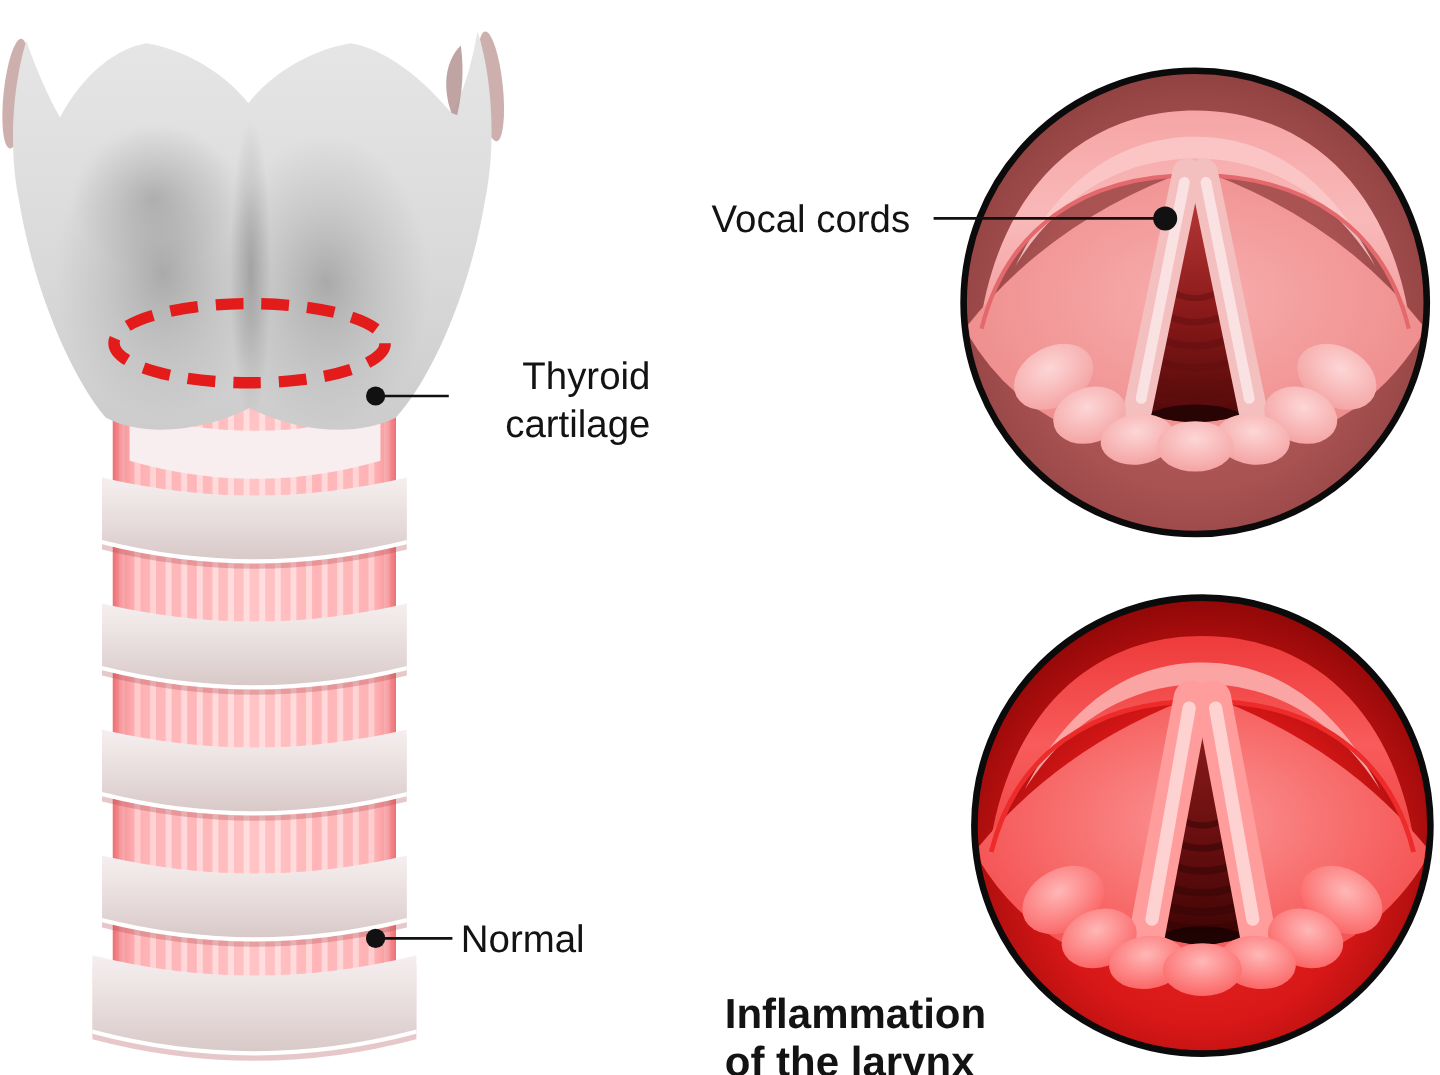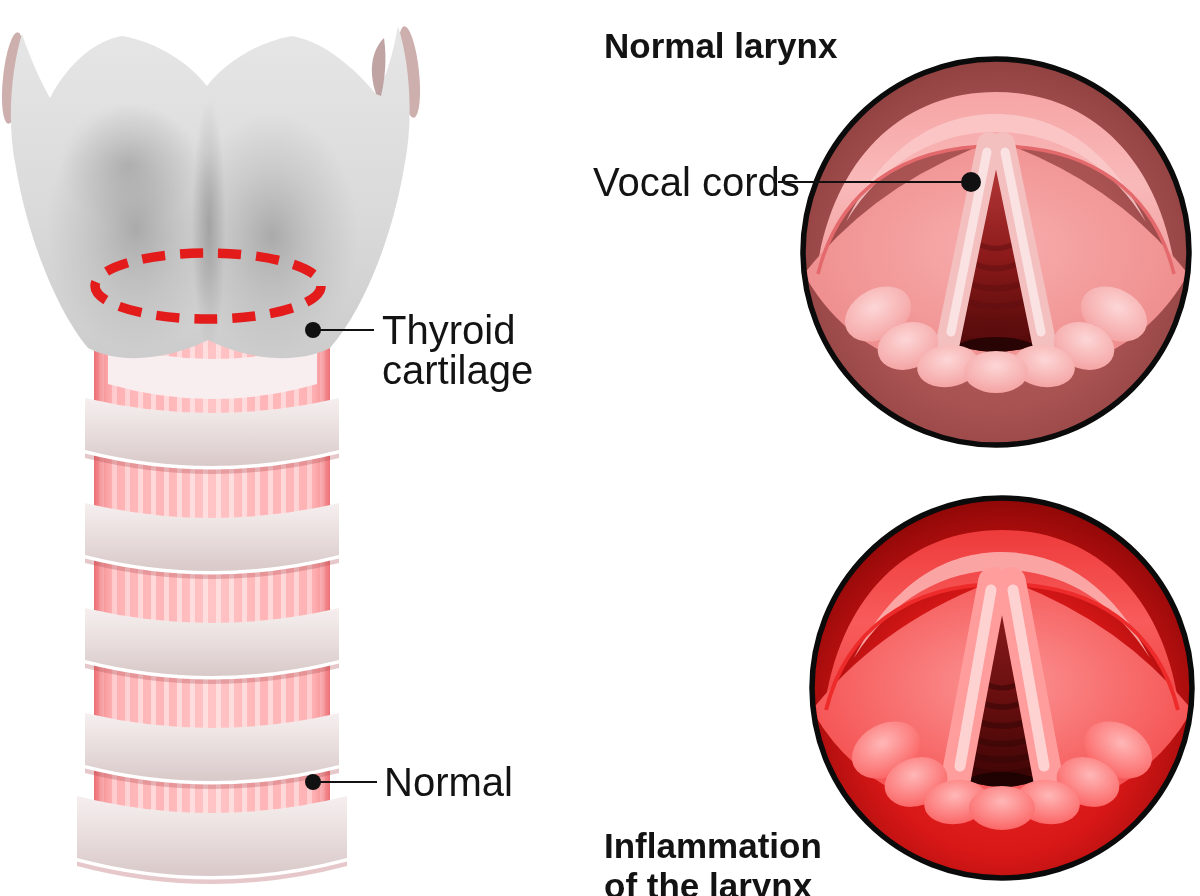--- a/index.html
+++ b/index.html
@@ -4,27 +4,27 @@
 <style>
   html,body{margin:0;padding:0;}
   body{
     width:1200px;height:896px;background:#ffffff;overflow:hidden;position:relative;
     font-family:"Liberation Sans","DejaVu Sans",sans-serif;
   }
   .stage{position:absolute;inset:0;width:1200px;height:896px;}
   svg.art{position:absolute;left:0;top:0;width:1200px;height:896px;display:block;}
   .lbl{
     position:absolute;color:var(--c-label_text,#131313);
-    font-size:40px;line-height:40px;letter-spacing:0px;white-space:normal;
+    font-size:32px;line-height:40px;letter-spacing:0px;white-space:normal;
   }
   .lbl.bold{font-weight:bold;font-size:35px;line-height:40px;}
   .lbl.nowrap{white-space:nowrap;}
   #label-normal-title{left:604px;top:26px;}
   #label-vocal-cords{left:593px;top:162px;}
-  #label-thyroid{left:382px;top:310px;width:160px;}
+  #label-thyroid{left:382px;top:293px;width:160px;text-align:right;}
   #label-trachea{left:384px;top:762px;}
   #label-inflammation{left:604px;top:810px;width:252px;margin-top:16px;}
   .leader{stroke:var(--c-leader_line,#111);stroke-width:2.2;}
   .leader-dot{fill:var(--c-leader_line,#111);}
   .dash-ellipse{
     fill:none;stroke:var(--c-dashed_highlight_ellipse,#e31b1b);
     stroke-width:9.5;stroke-dasharray:23 15;stroke-linecap:butt;
   }
 </style>
 </head>
@@ -291,21 +291,20 @@
         <ellipse cx="-86" cy="94" rx="32" ry="24" transform="rotate(-18 -86 94)"></ellipse>
         <ellipse cx="86" cy="94" rx="32" ry="24" transform="rotate(18 86 94)"></ellipse>
         <ellipse cx="-46" cy="114" rx="32" ry="22" transform="rotate(-8 -46 114)"></ellipse>
         <ellipse cx="46" cy="114" rx="32" ry="22" transform="rotate(8 46 114)"></ellipse>
         <ellipse cx="0" cy="120" rx="33" ry="22"></ellipse>
       </g>
     </g>
   </g>
 </svg>
 
-  <div class="lbl bold nowrap" id="label-normal-title">Normal larynx</div>
 
   <div class="lbl nowrap" id="label-vocal-cords">Vocal cords</div>
 
   <div class="lbl" id="label-thyroid">Thyroid cartilage</div>
 
   <div class="lbl nowrap" id="label-trachea">Normal</div>
 
   <div class="lbl bold" id="label-inflammation">Inflammation of the larynx</div>
 </div>
 

